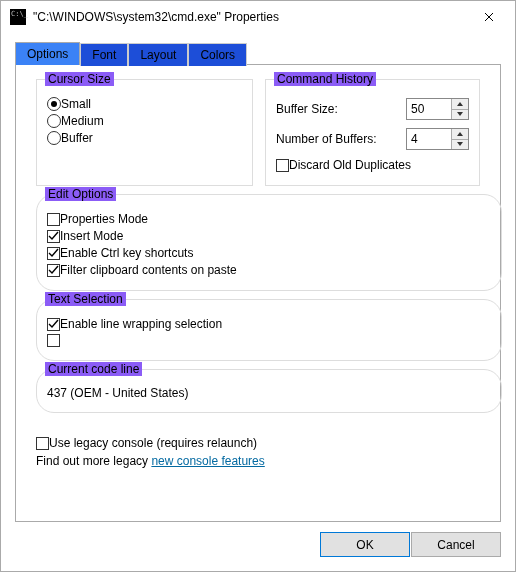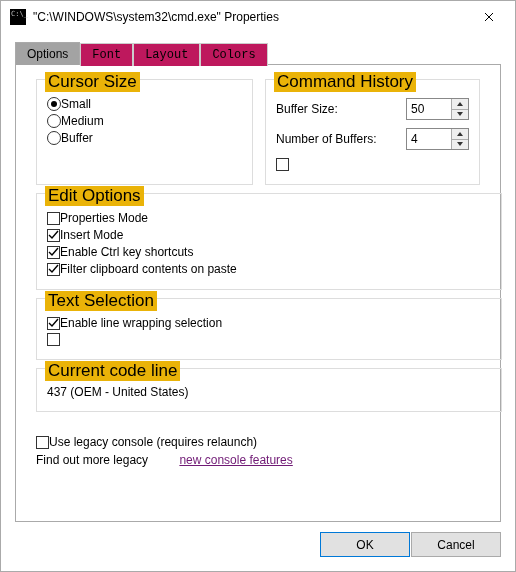--- a/index.html
+++ b/index.html
@@ -72,28 +72,27 @@
     border: 1px solid #ccc;
     border-bottom: none;
     background: #fff;
     margin-right: 0px;
     cursor: pointer;
     position: relative;
     font-size: 12px;
   }
   .tab.active {
     border-color: #aaa;
-    background: #a3a3a3;
+    background: #3b82f6;
     top: 1px;
     z-index: 3;
   }
   .tab:not(.active) {
-    background: #be185d;
+    background: #1d4ed8;
     top: 2px;
-    font-family: Liberation Mono, monospace;
   }
   .tabpanel {
     border: 1px solid #aaa;
     flex: 1;
     padding: 14px 20px 12px 20px;
     position: relative;
     display: flex;
     flex-direction: column;
   }
   .row2 {
@@ -103,23 +102,23 @@
   .group {
     border: 1px solid #ddd;
     position: relative;
     padding: 14px 10px 10px 10px;
     margin-bottom: 8px;
   }
   .group-label {
     position: absolute;
     top: -8px;
     left: 8px;
-    background: #eab308;
+    background: #8b5cf6;
     padding: 0 3px;
-    font-size: 17px;
+    font-size: 12px;
   }
   .g-cursor { flex: 0 0 195px; }
   .g-history { flex: 1; }
   .radio-row, .check-row {
     display: flex;
     align-items: center;
     margin: 3px 0;
   }
   .radio {
     width: 14px; height: 14px;
@@ -175,24 +174,24 @@
   .spinner {
     flex: 1;
     display: flex;
     align-items: center;
     justify-content: center;
     background: #eee;
     cursor: pointer;
   }
   .spinner + .spinner { border-top: 1px solid #aaa; }
   .spinner svg { width: 6px; height: 4px; }
-  .g-edit, .g-textsel, .g-codepage { width: 100%; }
+  .g-edit, .g-textsel, .g-codepage { width: 100%; border-radius: 18px; }
   .codepage-text { padding: 2px 0; }
   .footer-checks { margin-top: 12px; }
-  .link { color: #701a75; text-decoration: underline; cursor: pointer; margin-left: 28px; }
+  .link { color: #0369a1; text-decoration: underline; cursor: pointer; }
   .buttons {
     display: flex;
     justify-content: flex-end;
     gap: 1px;
     padding-top: 10px;
   }
   .btn {
     min-width: 88px;
     height: 23px;
     border: 1px solid #aaa;
@@ -281,20 +280,21 @@
                 <div class="spinner">
                     <svg viewBox="0 0 6 4">
                       <path d="M0 0 L3 4 L6 0 Z" fill="#333"></path>
                     </svg>
                   </div>
               </div>
             </div>
           </div>
           <div class="check-row" style="margin-top:6px">
             <span class="check"></span>
+            <span>Discard Old Duplicates</span>
           </div>
         </div>
       </div>
 
       <div class="group g-edit">
         <div class="group-label">Edit Options</div>
         <div class="check-row">
           <span class="check"></span>
           <span>Properties Mode</span>
         </div>

